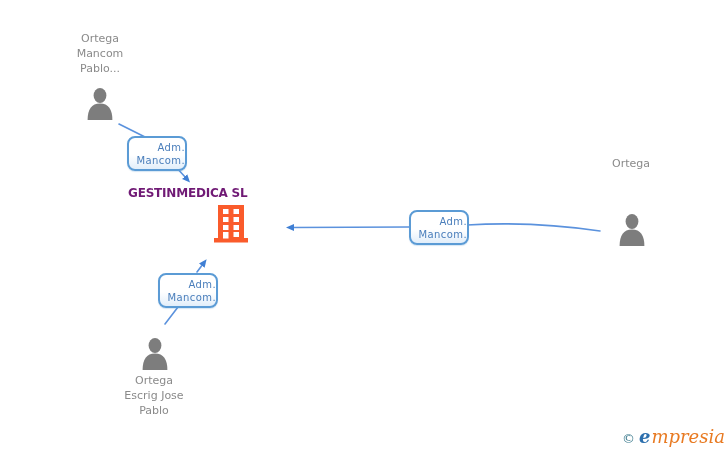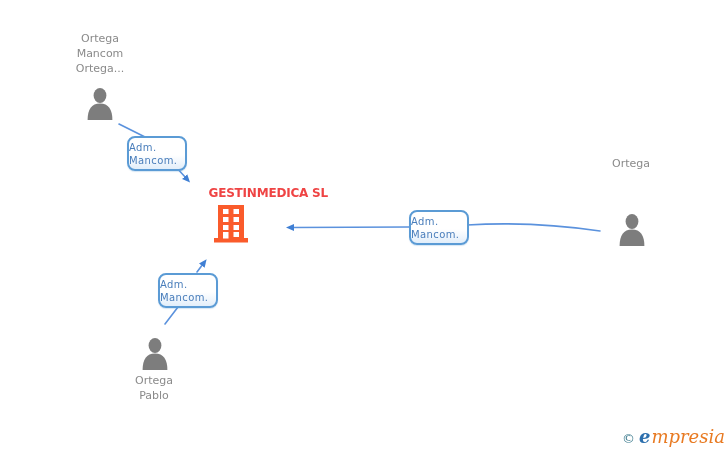--- a/index.html
+++ b/index.html
@@ -21,32 +21,32 @@
   .person-icon{position:absolute;}
   .rel-badge{
     position:absolute;
     width:56px;
     border:2px solid #5b9bd5;
     border-radius:8px;
     background:linear-gradient(#ffffff 55%,#e2eefa 100%);
     color:#4a7ebb;
     font-size:10px;
     line-height:13px;
-    text-align:left;
+    text-align:right;
     padding:3px 0 2px 0;
     letter-spacing:0.4px;
     box-shadow:0 1px 1px rgba(91,155,213,0.25);
   }
   .company-title{
     position:absolute;
     left:128px;top:186px;width:200px;
-    text-align:right;
+    text-align:left;
     font-size:12px;
     font-weight:bold;
-    color:#ef4444;
+    color:#701a75;
     letter-spacing:-0.2px;
   }
   .company-icon{position:absolute;left:214px;top:205px;}
   .watermark{
     position:absolute;
     right:3px;bottom:3px;
     display:flex;align-items:baseline;
     font-family:"DejaVu Serif","Liberation Serif",serif;
   }
   .wm-copy{
@@ -91,21 +91,21 @@
       <g>
         <path d="M165,324 L178,307"></path>
         <path d="M197,272 L203,264" marker-end="url(#arrow)"></path>
       </g>
     </g>
   </svg>
 
   <div class="person-label" style="left:40px;top:31px;width:120px;">
     <div>Ortega</div>
     <div>Mancom</div>
-    <div>Ortega...</div>
+    <div>Pablo...</div>
   </div>
   <div class="person-icon" style="left:85px;top:88px;">
     <svg width="30" height="32" viewBox="0 0 30 32">
       <ellipse cx="15" cy="7.5" rx="6.4" ry="7.5" fill="#7d7d7d"></ellipse>
       <path d="M15,15.5 C6.5,15.5 2.6,21.5 2.6,32 L27.4,32 C27.4,21.5 23.5,15.5 15,15.5 Z" fill="#7d7d7d"></path>
     </svg>
   </div>
 
   <div class="person-label" style="left:566px;top:156px;width:130px;">
     <div>Ortega</div>
@@ -118,20 +118,21 @@
   </div>
 
   <div class="person-icon" style="left:140px;top:338px;">
     <svg width="30" height="32" viewBox="0 0 30 32">
       <ellipse cx="15" cy="7.5" rx="6.4" ry="7.5" fill="#7d7d7d"></ellipse>
       <path d="M15,15.5 C6.5,15.5 2.6,21.5 2.6,32 L27.4,32 C27.4,21.5 23.5,15.5 15,15.5 Z" fill="#7d7d7d"></path>
     </svg>
   </div>
   <div class="person-label" style="left:94px;top:373px;width:120px;">
     <div>Ortega</div>
+    <div>Escrig Jose</div>
     <div>Pablo</div>
   </div>
 
   <div class="company-title">GESTINMEDICA SL</div>
   <div class="company-icon">
     <svg width="34" height="38" viewBox="0 0 34 38">
       <rect x="4" y="0" width="26" height="34" fill="#fa5b2b"></rect>
       <rect x="0" y="33" width="34" height="4.5" fill="#fa5b2b"></rect>
       <rect x="9" y="4" width="5.5" height="5" fill="#ffffff"></rect>
       <rect x="19.5" y="4" width="5.5" height="5" fill="#ffffff"></rect>

